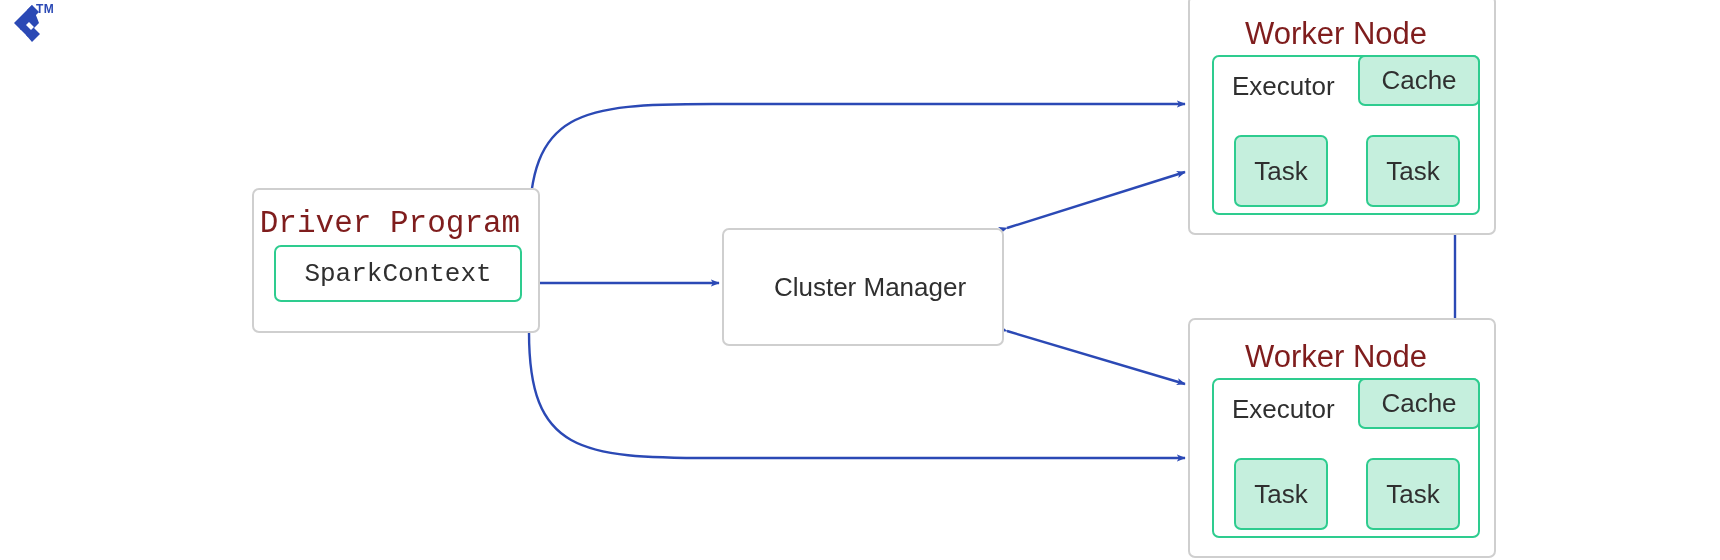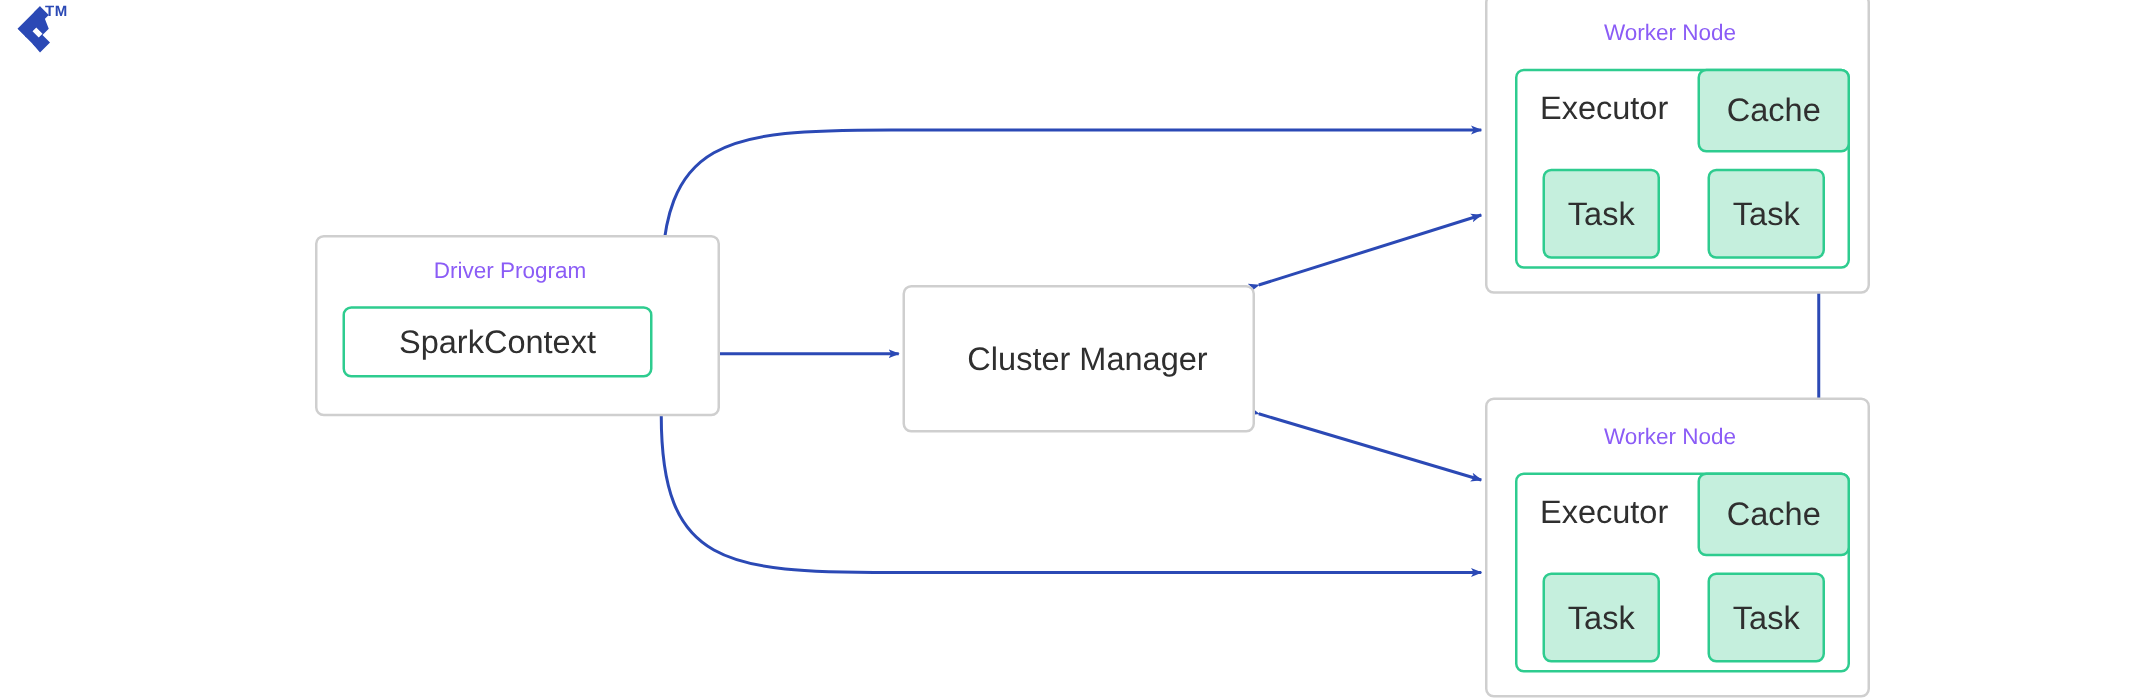--- a/index.html
+++ b/index.html
@@ -44,32 +44,33 @@
     box-sizing: border-box;
     border: 2px solid #cfcfcf;
     border-radius: 7px;
     background: #ffffff;
   }
   .box-title {
     position: absolute;
     left: 0;
     right: 12px;
     text-align: center;
-    color: #8b5cf6;
-    font-size: 18px;
+    color: #7f1d1d;
+    font-size: 31px;
     line-height: 1.1;
     white-space: nowrap;
   }
 
   
   #driver-box {
     left: 252px;
     top: 188px;
-    width: 324px;
+    width: 288px;
     height: 145px;
+    font-family: Liberation Mono, monospace;
   }
   #driver-title { top: 17px; }
 
   #sparkcontext-box {
     position: absolute;
     left: 20px;
     top: 55px;
     width: 248px;
     height: 57px;
     box-sizing: border-box;
@@ -128,21 +129,21 @@
     top: 14px;
     font-size: 26px;
     color: #2f2f2f;
     white-space: nowrap;
   }
   .cache-box {
     position: absolute;
     right: -2px;
     top: -2px;
     width: 122px;
-    height: 67px;
+    height: 51px;
     box-sizing: border-box;
     border: 2.5px solid #2ecc8f;
     border-radius: 7px;
     background: #c5efdd;
     display: flex;
     align-items: center;
     justify-content: center;
   }
   .cache-box span {
     font-size: 26px;

